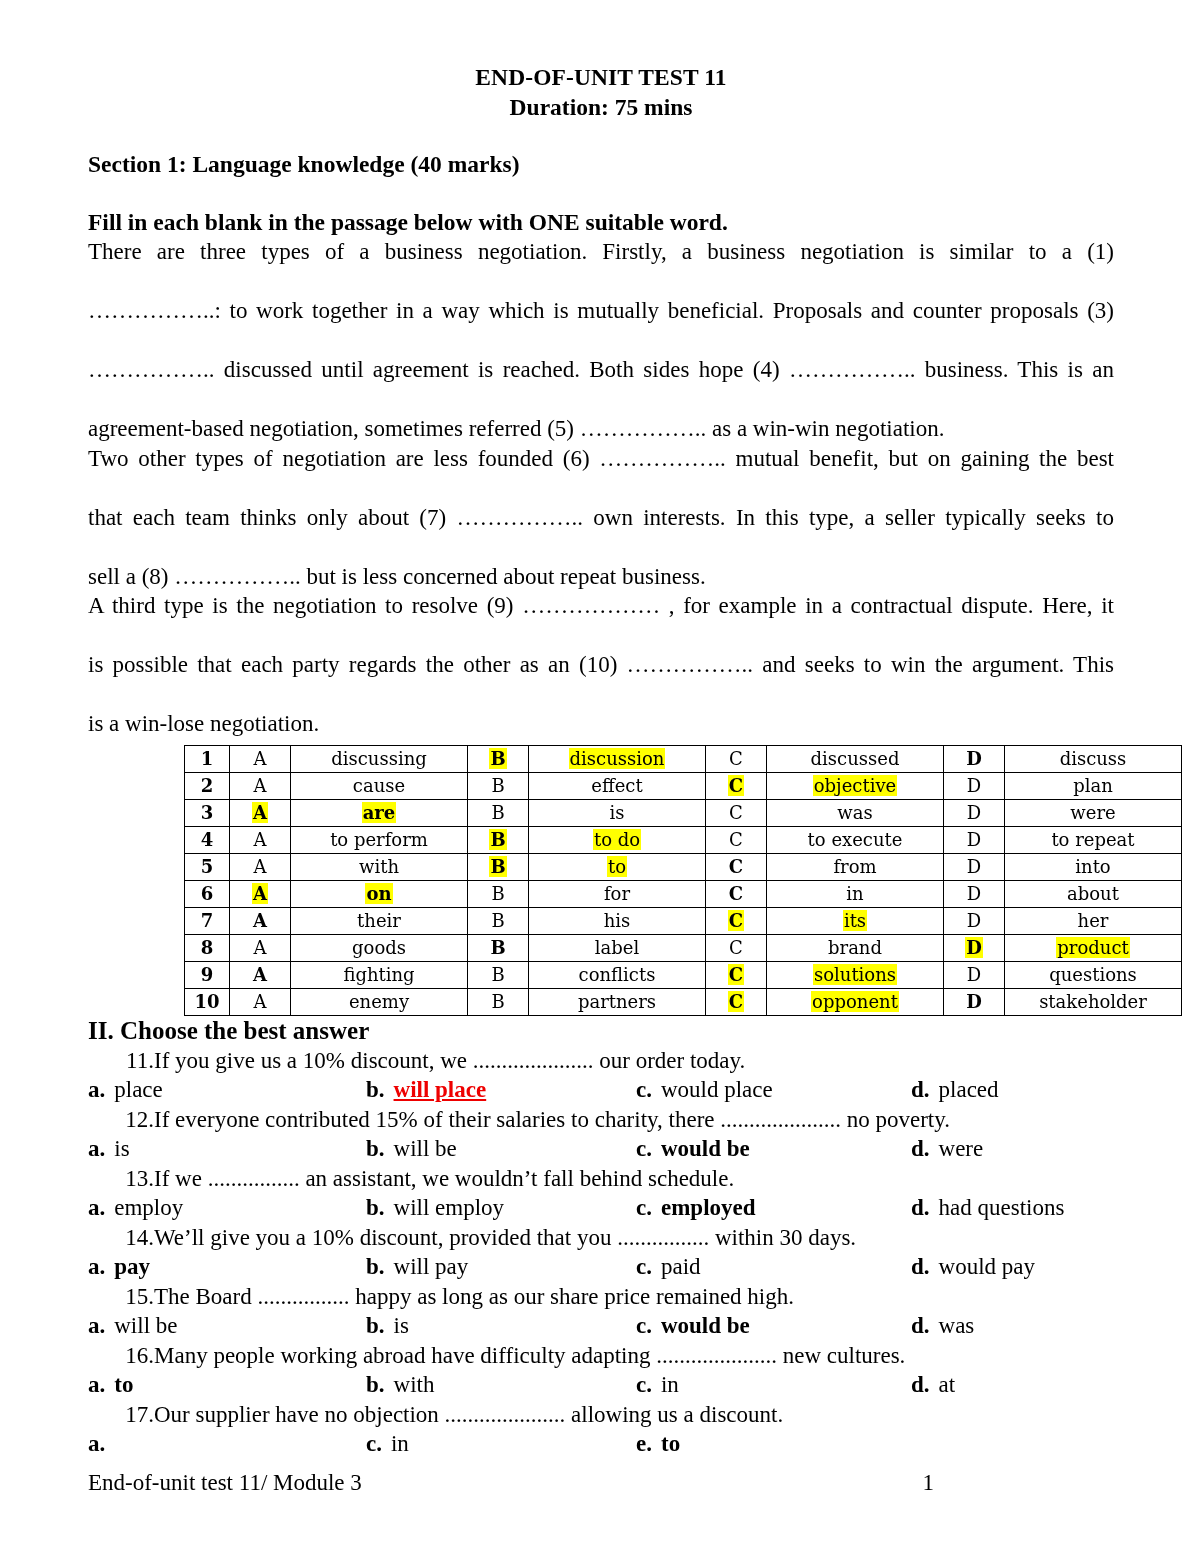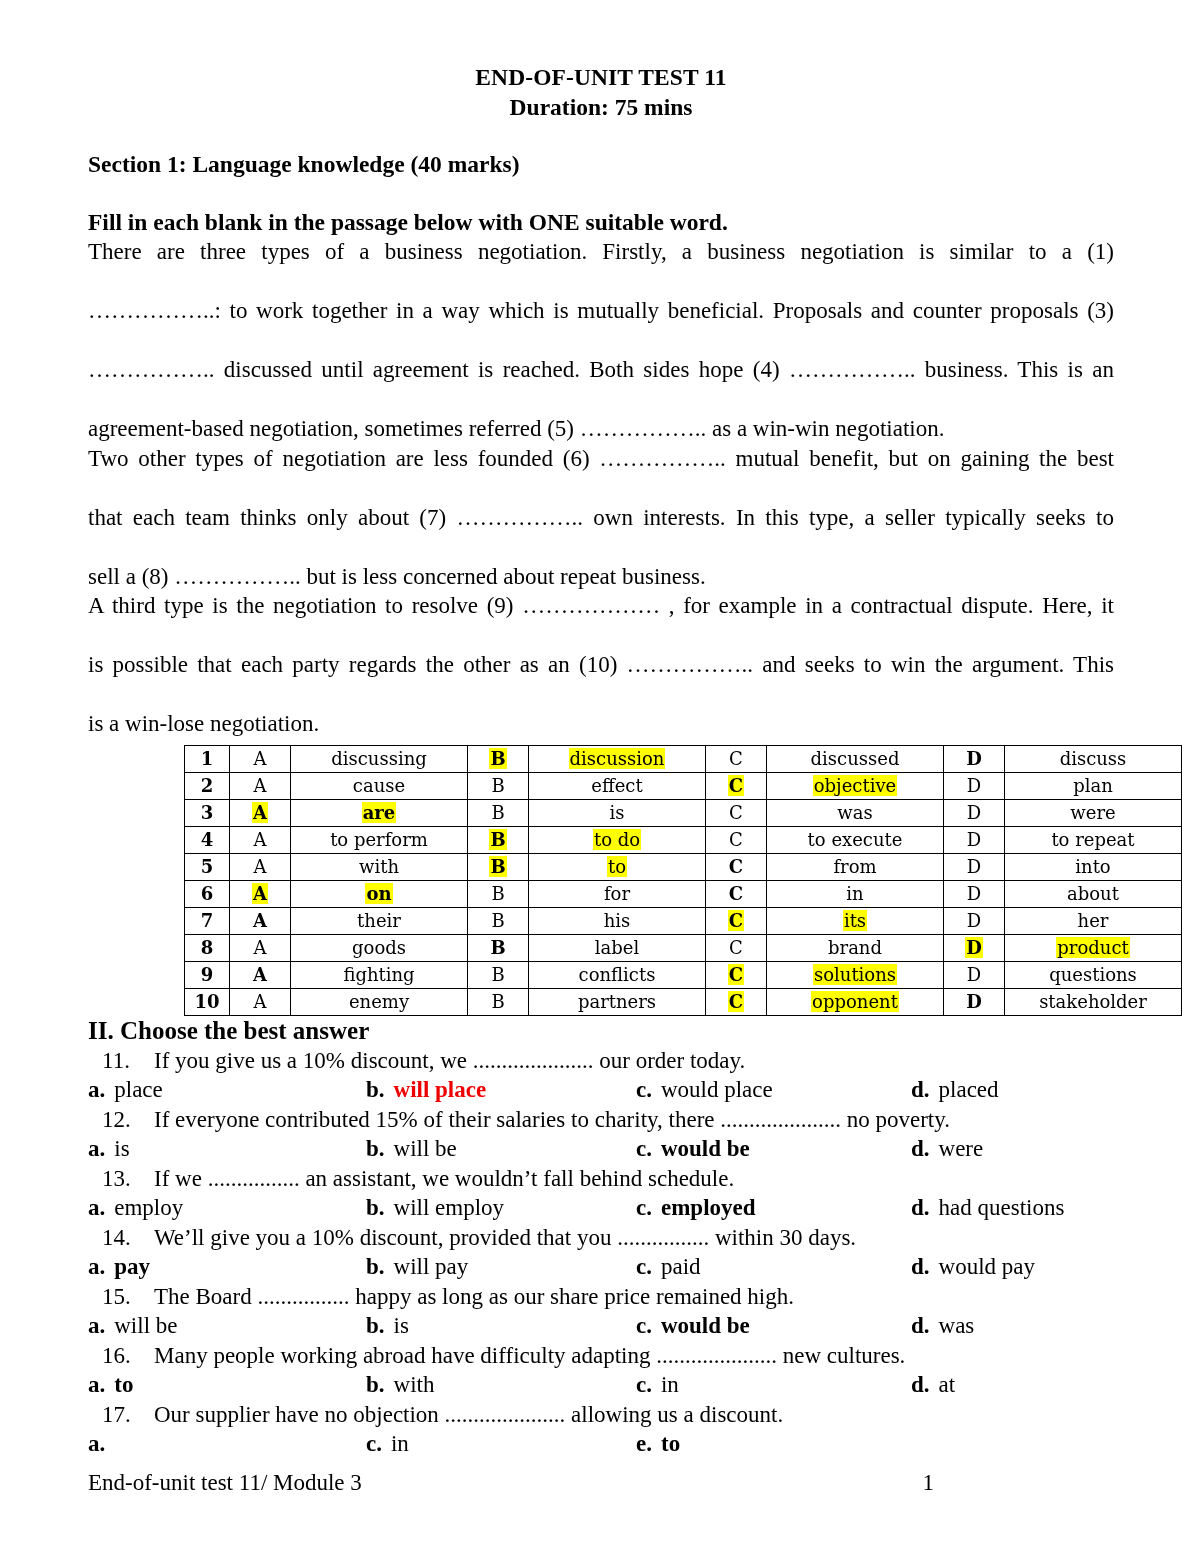--- a/index.html
+++ b/index.html
@@ -107,20 +107,21 @@
   .q-line {
     font-size: 23px;
     line-height: 29.5px;
     white-space: nowrap;
   }
   .q-num {
     display: inline-block;
     width: 66px;
     padding-left: 14px;
     box-sizing: border-box;
+    text-align: right;
   }
 
   .opt-row {
     font-size: 23px;
     line-height: 29.5px;
     display: flex;
     white-space: nowrap;
   }
   .opt {
     display: flex;
@@ -128,21 +129,21 @@
   }
   .opt .lbl {
     font-weight: bold;
     margin-right: 9px;
   }
   .opt.w1 { width: 278px; }
   .opt.w2 { width: 270px; }
   .opt.w3 { width: 275px; }
   .opt.w4 { width: auto; }
   .bold-ans { font-weight: bold; }
-  .red-ans  { font-weight: bold; color: #ee0000; }
+  .red-ans  { font-weight: bold; color: #ee0000; text-decoration: underline; }
 
   
   .opt-grid-17 .opt.g1 { width: 278px; }
   .opt-grid-17 .opt.g2 { width: 270px; }
 
   
   .footer {
     position: absolute;
     left: 86px;
     right: 84px;

